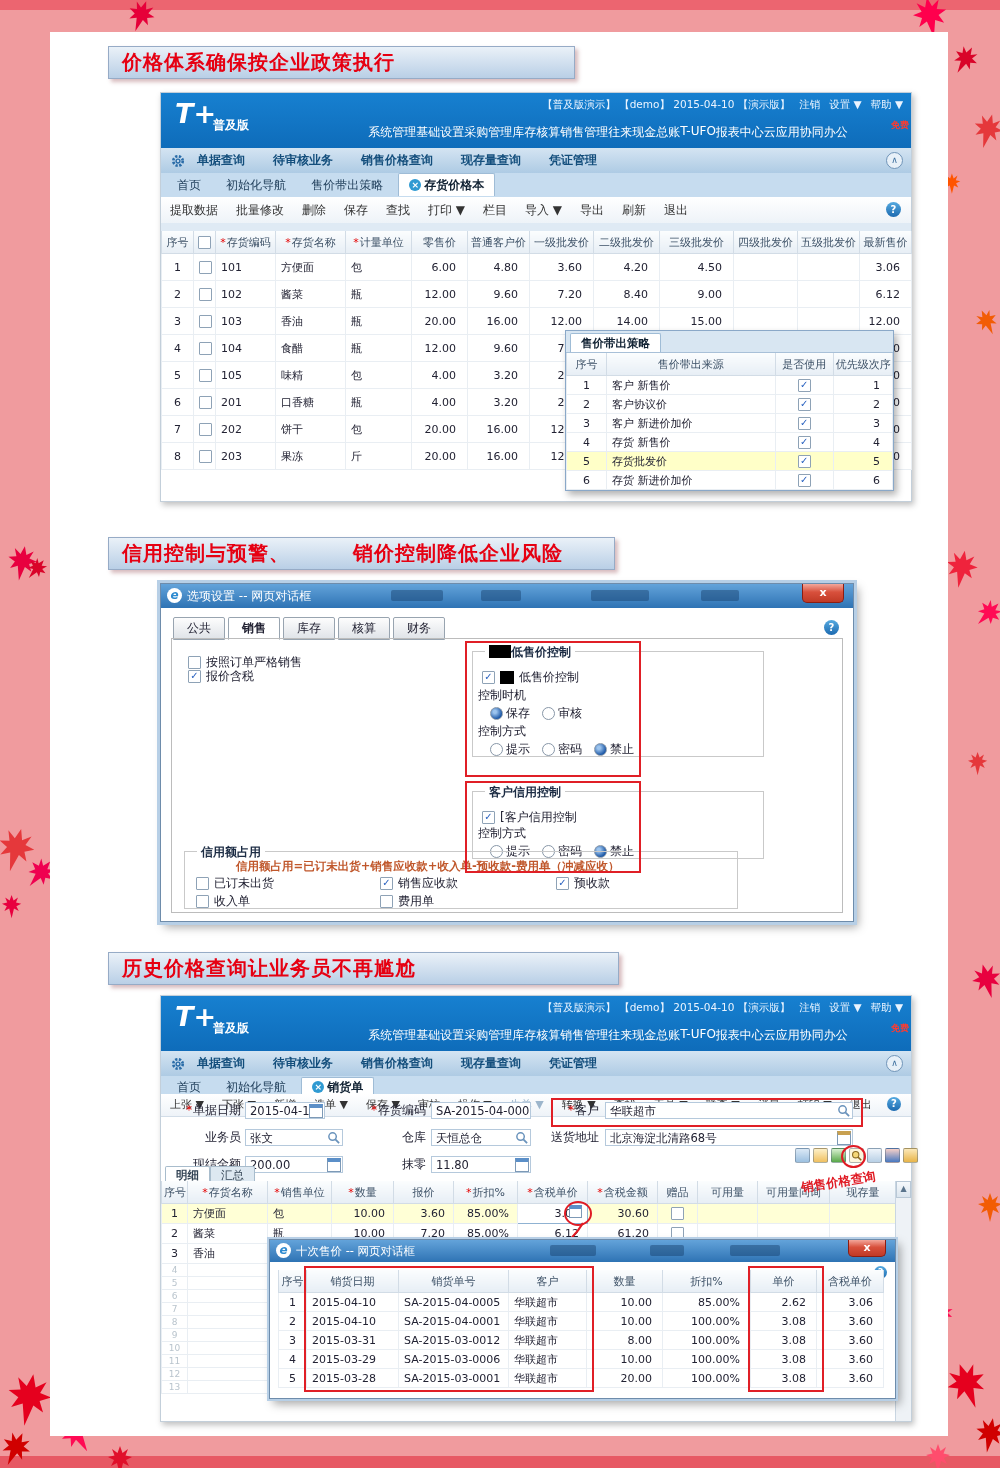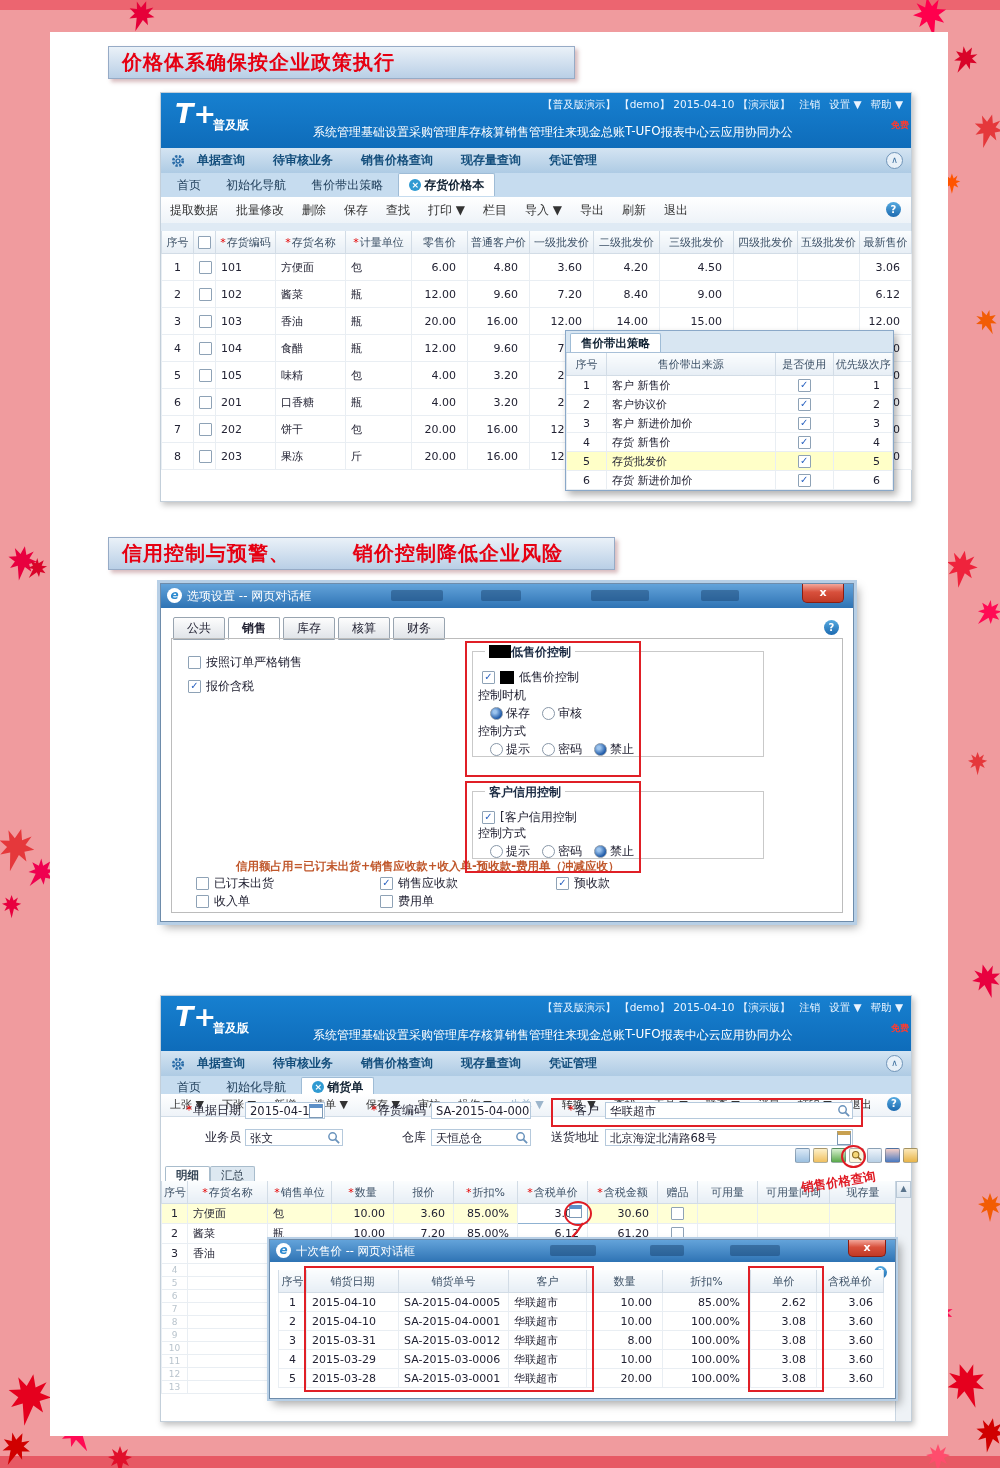--- a/index.html
+++ b/index.html
@@ -17,21 +17,21 @@
   .sec-title{position:absolute;height:31px;line-height:31px;padding-left:13px;white-space:pre;
     background:linear-gradient(#eaf1f8,#b9cfe6);border:1px solid #96abc6;
     box-shadow:3px 3px 4px rgba(140,60,70,.35);
     color:#e60012;font-weight:bold;font-size:20px;letter-spacing:1px;}
   
   .shot{position:absolute;background:#fff;border:1px solid #c3cfda;box-shadow:2px 3px 6px rgba(0,0,0,.25);}
   .apphdr{position:absolute;left:0;top:0;right:0;height:55px;background:linear-gradient(#1780d0,#0e6cba);}
   .logo{position:absolute;left:14px;top:7px;color:#fff;font-weight:bold;font-style:italic;font-size:27px;line-height:27px;}
   .edition{position:absolute;left:52px;top:24px;color:#fff;font-size:12px;font-weight:bold;}
   .session{position:absolute;right:8px;top:5px;color:#eaf4ff;font-size:10.5px;display:flex;gap:9px;align-items:center;}
-  .mainmenu{position:absolute;left:152px;right:8px;bottom:7px;display:flex;justify-content:flex-start;color:#fff;font-size:12px;}
+  .mainmenu{position:absolute;left:152px;right:8px;bottom:7px;display:flex;justify-content:center;color:#fff;font-size:12px;}
   .mainmenu span{white-space:nowrap;}
   .menu-badge{position:absolute;right:2px;top:26px;color:#ff3b2f;font-size:9px;font-weight:bold;background:rgba(255,255,255,.0);}
   .subbar{position:absolute;top:55px;height:25px;left:0;right:0;background:linear-gradient(#d4e4f2,#aecbe4);border-bottom:1px solid #9cb9d4;}
   .subbar .menu{position:absolute;left:36px;display:flex;gap:28px;line-height:25px;font-size:12px;color:#134e7c;font-weight:bold;}
   .gear{position:absolute;left:10px;top:5px;}
   .collapse{position:absolute;right:8px;top:4px;width:15px;height:15px;border-radius:50%;border:1px solid #6f94b8;
     color:#3c6f9e;font-size:9px;text-align:center;line-height:14px;background:#e7f0f8;}
   .tabrow{position:absolute;top:80px;height:24px;left:0;right:0;background:#c6dcef;border-bottom:1px solid #9fbcd6;padding-left:6px;}
   .tab{display:inline-block;padding:1px 10px 0;line-height:21px;font-size:12px;color:#24425e;vertical-align:bottom;}
   .tab.active{background:#fff;border:1px solid #9fbcd6;border-bottom:none;font-weight:bold;color:#123;border-radius:2px 2px 0 0;}
@@ -519,21 +519,21 @@
       <span class="dtab">公共</span><span class="dtab active">销售</span><span class="dtab">库存</span><span class="dtab">核算</span><span class="dtab">财务</span>
     </div>
     <span class="helpdot" style="right:14px;top:36px;">?</span>
 
     <div style="position:absolute;left:10px;right:10px;top:54px;bottom:8px;border:1px solid #bcbcbc;">
 
       <div class="optrow" style="left:16px;top:15px;">
         <span class="ckbx"></span>
           <span>按照订单严格销售</span>
       </div>
-      <div class="optrow" style="left:16px;top:39px;">
+      <div class="optrow" style="left:16px;top:29px;">
         <span class="ckbx on"></span>
           <span>报价含税</span>
       </div>
 
       <div class="fs" style="left:300px;top:12px;width:290px;height:104px;">
         <span class="lg"><span class="redact"></span><span>低售价控制</span></span>
       </div>
       <div class="redbox" style="left:293px;top:2px;width:172px;height:132px;"></div>
       <div class="optrow" style="left:310px;top:30px;">
         <span class="ckbx on"></span>
@@ -590,20 +590,23 @@
         <span class="it">
             <span class="rd"></span>
             <span>密码</span>
           </span>
         <span class="it">
             <span class="rd on"></span>
             <span>禁止</span>
           </span>
       </div>
 
+      <div class="fs" style="left:12px;top:212px;width:552px;height:56px;">
+        <span class="lg">信用额占用</span>
+      </div>
       <div class="formula" style="left:64px;top:220px;">信用额占用=已订未出货+销售应收款+收入单-预收款-费用单（冲减应收）</div>
       <div class="optrow" style="left:24px;top:236px;">
           <span class="ckbx"></span>
           <span>已订未出货</span>
         </div>
       <div class="optrow" style="left:208px;top:236px;">
           <span class="ckbx on"></span>
           <span>销售应收款</span>
         </div>
       <div class="optrow" style="left:384px;top:236px;">
@@ -614,20 +617,21 @@
           <span class="ckbx"></span>
           <span>收入单</span>
         </div>
       <div class="optrow" style="left:208px;top:254px;">
           <span class="ckbx"></span>
           <span>费用单</span>
         </div>
     </div>
   </div>
 
+  <div class="sec-title" style="left:58px;top:920px;width:496px;">历史价格查询让业务员不再尴尬</div>
 
   <div class="shot" style="left:110px;top:963px;width:750px;height:425px;">
     <div class="apphdr">
       <div class="logo">T+</div>
       <div class="edition">普及版</div>
       <div class="session">
         <span>【普及版演示】 【demo】 2015-04-10 【演示版】</span>
         <span>注销</span>
         <span>设置 ▼</span>
         <span>帮助 ▼</span>
@@ -712,20 +716,26 @@
       <span class="flabel" style="left:195px;width:70px;">仓库</span>
       <span class="ffield" style="left:270px;width:100px;"><span>天恒总仓</span>
         <span class="fico"><svg width="13" height="13" viewBox="0 0 14 14">
               <circle cx="6" cy="6" r="4" fill="none" stroke="#6a93bc" stroke-width="1.6"></circle>
               <line x1="9" y1="9" x2="13" y2="13" stroke="#6a93bc" stroke-width="2"></line>
             </svg></span>
       </span>
       <span class="flabel" style="left:380px;width:58px;">送货地址</span>
       <span class="ffield" style="left:444px;width:248px;"><span>北京海淀北清路68号</span><span class="fico cal" style="border-top-color:#c8a050;"></span></span>
     </div>
+    <div class="frow" style="top:160px;left:0;right:0;">
+      <span class="flabel" style="left:4px;width:76px;">现结金额</span>
+      <span class="ffield" style="left:84px;width:98px;"><span>200.00</span><span class="fico cal"></span></span>
+      <span class="flabel" style="left:195px;width:70px;">抹零</span>
+      <span class="ffield" style="left:270px;width:100px;"><span>11.80</span><span class="fico cal"></span></span>
+    </div>
 
     <div style="position:absolute;left:4px;top:168px;">
       <span class="subtab active">明细</span><span class="subtab">汇总</span>
     </div>
     <div style="position:absolute;left:634px;top:152px;display:flex;gap:3px;">
       <span class="mini-ico" style="background:linear-gradient(#dbe9f6,#9cc0e0);"></span>
       <span class="mini-ico" style="background:linear-gradient(#fdf0c8,#f0c060);"></span>
       <span class="mini-ico" style="background:linear-gradient(#d8f0d0,#58a848);"></span>
       <span class="mini-ico" style="background:#fdf6dc;display:inline-flex;align-items:center;justify-content:center;">
           <svg width="11" height="11" viewBox="0 0 14 14">

